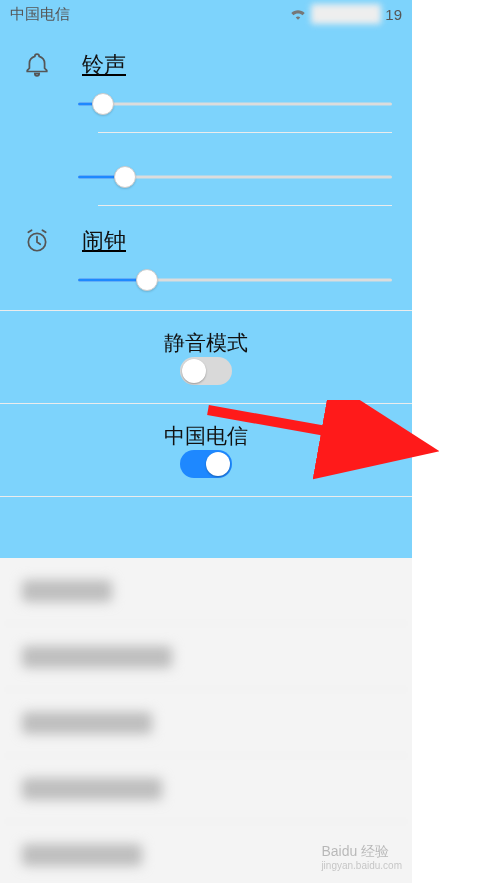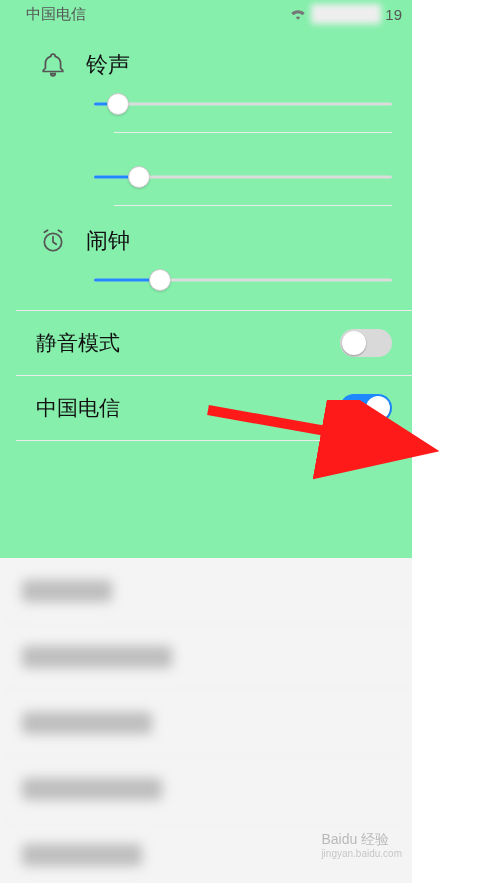--- a/index.html
+++ b/index.html
@@ -1,56 +1,56 @@
 <!DOCTYPE html>
 <html><head>
 <meta charset="utf-8">
 <style>
   * { margin: 0; padding: 0; box-sizing: border-box; }
   html, body { width: 500px; height: 883px; font-family: -apple-system, "Helvetica Neue", Arial, sans-serif; background: #fff; overflow: hidden; }
-  .screen { width: 412px; height: 883px; position: relative; background: #86efac; padding-left: 16px; }
+  .screen { width: 412px; height: 883px; position: relative; background: #7dd3fc; }
 
   .statusbar { height: 28px; display: flex; align-items: center; padding: 0 10px; font-size: 15px; color: #555; }
   .statusbar .left { flex: 1; }
   .statusbar .right { display: flex; align-items: center; gap: 4px; }
   .statusbar .blur-patch { width: 70px; height: 20px; background: #eee; filter: blur(3px); border-radius: 2px; }
 
   .titlebar { height: 62px; display: flex; align-items: center; padding: 0 18px; border-bottom: 1px solid #e8e8e8; position: relative; }
   .titlebar .back { color: #1e88ff; margin-right: 24px; display:flex; align-items:center; }
   .titlebar .title { font-size: 26px; color: #222; }
   .titlebar .search { position: absolute; right: 18px; color: #1e88ff; }
 
   .content { padding-top: 10px; }
   .vol-row { padding: 12px 20px 8px 20px; }
-  .vol-top { display:flex; align-items:center; gap: 16px; }
+  .vol-top { display:flex; align-items:center; gap: 28px; text-decoration: underline; }
   .vol-top .icn { width: 34px; display:flex; justify-content:center; color:#666; }
   .vol-top .lbl { font-size: 22px; color: #111; }
   .slider-wrap { margin-left: 58px; margin-top: 14px; }
   .slider { position: relative; height: 20px; }
   .track-bg { position:absolute; left:0; right:0; top:50%; height:3px; background:#dcdcdc; transform:translateY(-50%); border-radius:2px; }
   .track-fg { position:absolute; left:0; top:50%; height:3px; background:#1e88ff; transform:translateY(-50%); border-radius:2px; }
   .thumb { position:absolute; top:50%; width:22px; height:22px; background:#fff; border:1px solid #ccc; border-radius:50%; transform:translate(-50%,-50%); box-shadow:0 1px 2px rgba(0,0,0,.15); }
   .sep { height:1px; background:#ececec; margin-left:78px; margin-top:18px; }
 
-  .switch-row { display:flex; align-items:center; padding: 18px 20px; border-bottom:1px solid #ececec; }
+  .switch-row { display:flex; align-items:center; padding: 18px 20px; border-bottom:1px solid #ececec;flex-direction:column; }
   .switch-row .lbl { flex:1; font-size:21px; color:#111; }
   .toggle { width:52px; height:28px; border-radius:14px; position:relative; }
   .toggle .knob { position:absolute; top:2px; width:24px; height:24px; background:#fff; border-radius:50%; box-shadow:0 1px 2px rgba(0,0,0,.3); }
   .toggle.off { background:#d9d9d9; }
   .toggle.off .knob { left:2px; }
   .toggle.on { background:#1e88ff; }
   .toggle.on .knob { right:2px; }
 
   .arrow-anno { position:absolute; left:200px; top:400px; pointer-events:none; }
 
   .blur-region { position:absolute; left:0; right:0; top:558px; bottom:0; background:#f4f4f4; overflow:hidden; }
   .blur-region .fake-row { height:66px; border-bottom:1px solid rgba(0,0,0,.04); display:flex; align-items:center; padding:0 22px; filter: blur(6px); }
   .blur-region .fake-row .fl { background:#bdbdbd; height:22px; border-radius:3px; }
 
-  .watermark { position:absolute; right:10px; bottom:24px; color:rgba(0,0,0,.25); font-size:14px; display:flex; align-items:center; gap:6px; }
+  .watermark { position:absolute; right:10px; bottom:12px; color:rgba(0,0,0,.25); font-size:14px; display:flex; align-items:center; gap:6px; }
   .watermark .sub { font-size:10px; color:rgba(0,0,0,.2); display:block; line-height:1;text-align:center; }
 </style>
 </head>
 <body>
 <div class="screen">
 
   <div class="statusbar">
     <div class="left">中国电信</div>
     <div class="right">
       <span>

